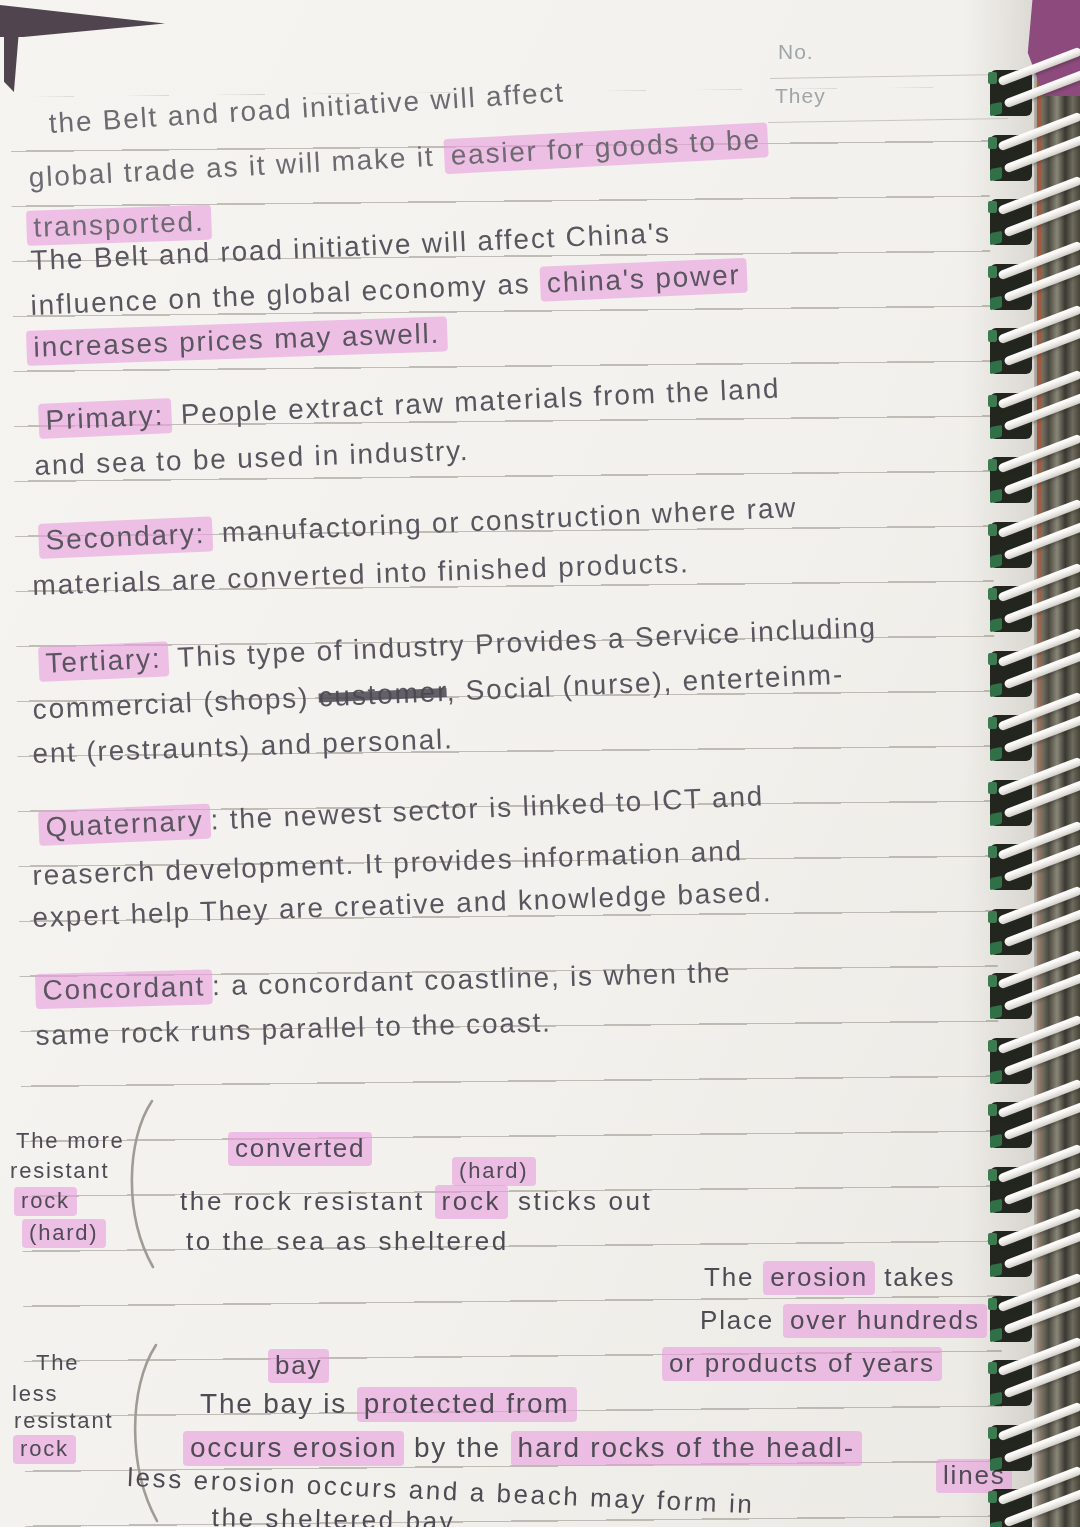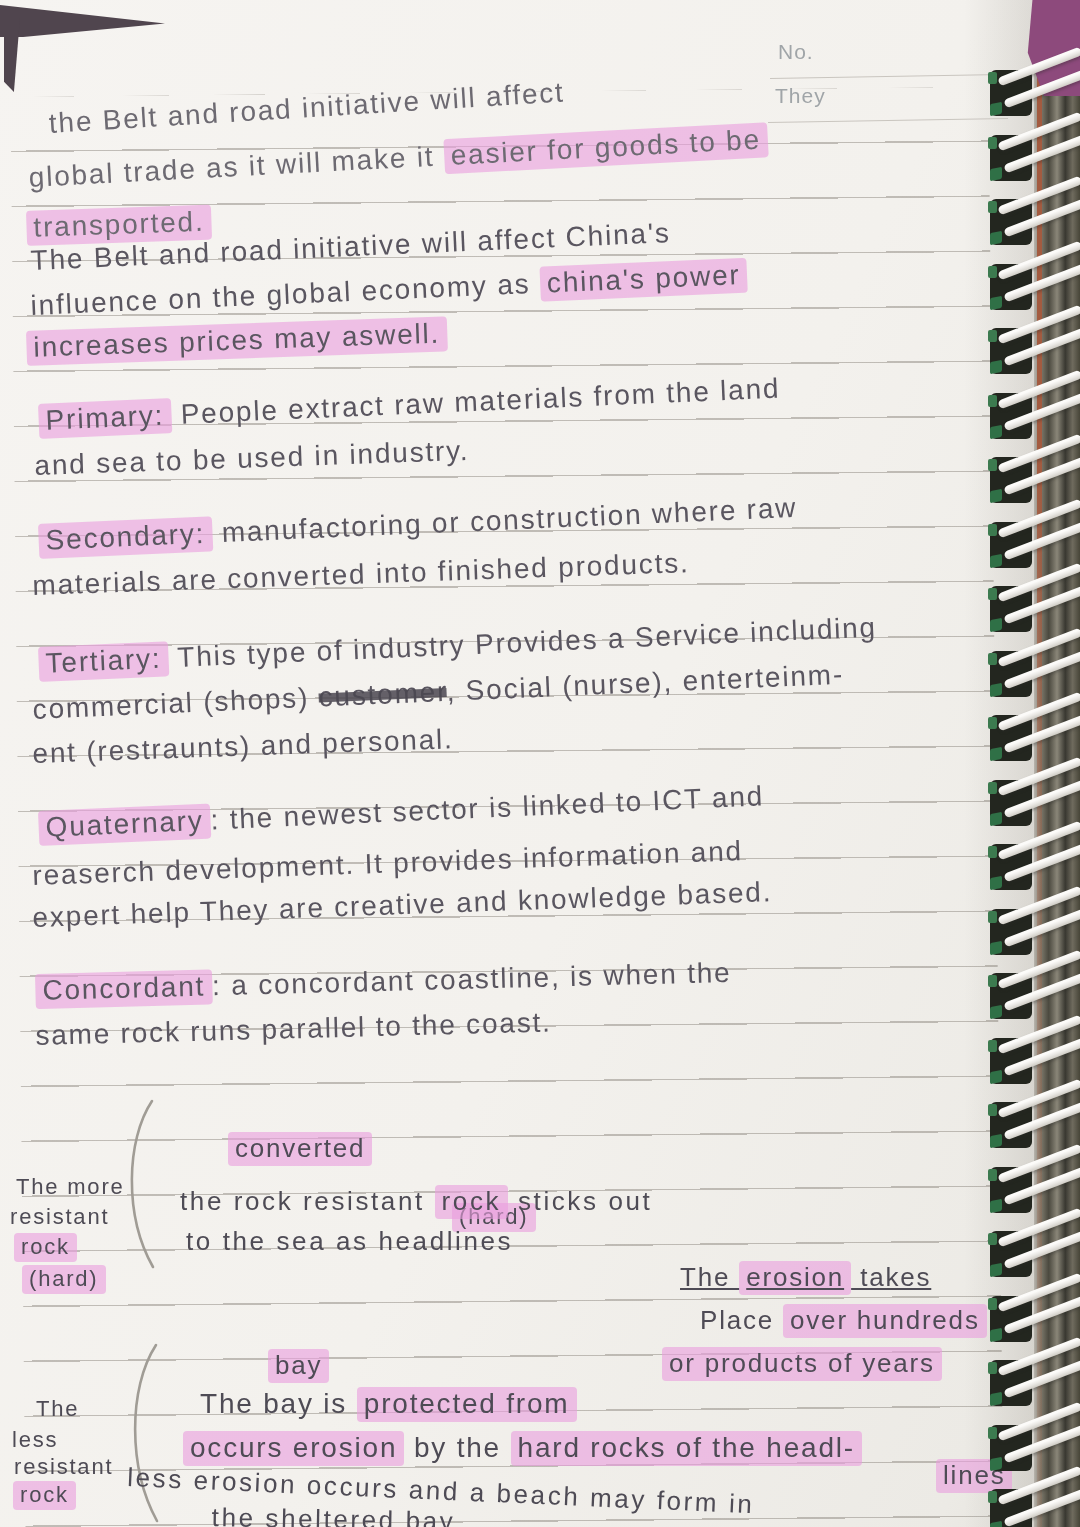--- a/index.html
+++ b/index.html
@@ -8,21 +8,21 @@
         font-family:"Liberation Sans",sans-serif;}
   
   #ruled{position:absolute;left:18px;right:84px;top:92px;bottom:0;
          background:repeating-linear-gradient(to bottom,transparent 0 53.5px,rgba(140,134,126,.5) 53.5px 55px);
          transform:rotate(-.6deg);}
   
   .hand{position:absolute;font-family:"Liberation Sans",sans-serif;color:#5a5660;
         letter-spacing:1.8px;white-space:nowrap;transform-origin:left top;}
   .t-lg{font-size:28px;}
   .t-md{font-size:26px;}
-  .t-sm{font-size:22px;margin-top:46px;}
+  .t-sm{font-size:22px;}
   .light{color:#6d6a72;}
   .dark{color:#4e4b55;}
   .hl{background:rgba(233,156,221,.6);padding:1px 7px 3px;border-radius:4px;
       -webkit-box-decoration-break:clone;box-decoration-break:clone;}
   .struck{text-decoration:line-through;text-decoration-thickness:9px;
           text-decoration-color:rgba(74,70,80,.85);color:#5a5660;}
   
   .printed{position:absolute;color:#a0a5a8;font-size:21px;letter-spacing:1px;
            font-family:"Liberation Sans",sans-serif;}
   .field-line{position:absolute;height:0;border-top:1.5px solid #c9c5bf;transform:rotate(-1deg);}
@@ -155,26 +155,26 @@
     <div class="hand t-sm dark" style="left:22px;top:1220px;"><span class="hl">(hard)</span></div>
     <svg class="brace" style="left:116px;top:1098px;" width="44" height="172" viewBox="0 0 44 172">
       <path d="M36,3 C10,42 8,118 37,169"></path>
     </svg>
     <div class="hand t-md dark" style="left:228px;top:1133px;"><span class="hl">converted</span></div>
     <div class="hand t-sm dark" style="left:452px;top:1158px;"><span class="hl">(hard)</span></div>
     <div class="hand t-md dark" style="left:180px;top:1186px;letter-spacing:2.6px;">
       <span>the rock resistant </span><span class="hl">rock</span><span> sticks out</span>
     </div>
     <div class="hand t-md dark" style="left:186px;top:1226px;letter-spacing:2.6px;">
-      <span>to the sea as headlines</span>
-    </div>
-  </div>
-
-  <div>
-    <div class="hand t-md dark" style="left:680px;top:1262px;text-decoration:underline;">
+      <span>to the sea as sheltered</span>
+    </div>
+  </div>
+
+  <div>
+    <div class="hand t-md dark" style="left:704px;top:1262px;">
       <span>The </span><span class="hl">erosion</span><span> takes</span>
     </div>
     <div class="hand t-md dark" style="left:700px;top:1305px;">
       <span>Place </span><span class="hl">over hundreds</span>
     </div>
     <div class="hand t-md dark" style="left:662px;top:1348px;">
       <span class="hl">or products of years</span>
     </div>
   </div>
 

